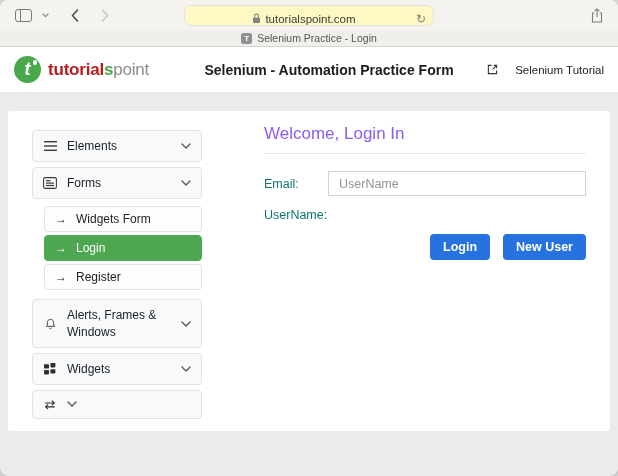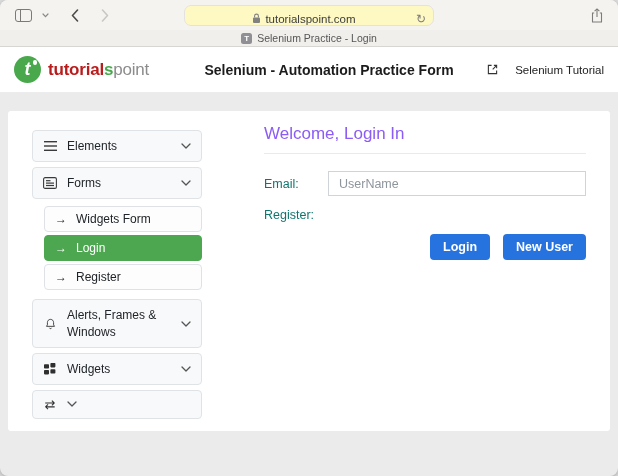--- a/index.html
+++ b/index.html
@@ -232,21 +232,21 @@
     <section class="content">
       <h1 class="heading">Welcome, Login In</h1>
       <hr class="divider">
 
       <div class="form-row">
         <label>Email:</label>
         <input type="text" placeholder="UserName" style="">
       </div>
 
       <div class="form-row">
-        <label>Register:</label>
+        <label>UserName:</label>
       </div>
 
       <div class="buttons">
         <button class="btn">Login</button>
         <button class="btn">New User</button>
       </div>
     </section>
 
   </div>
 </div>

